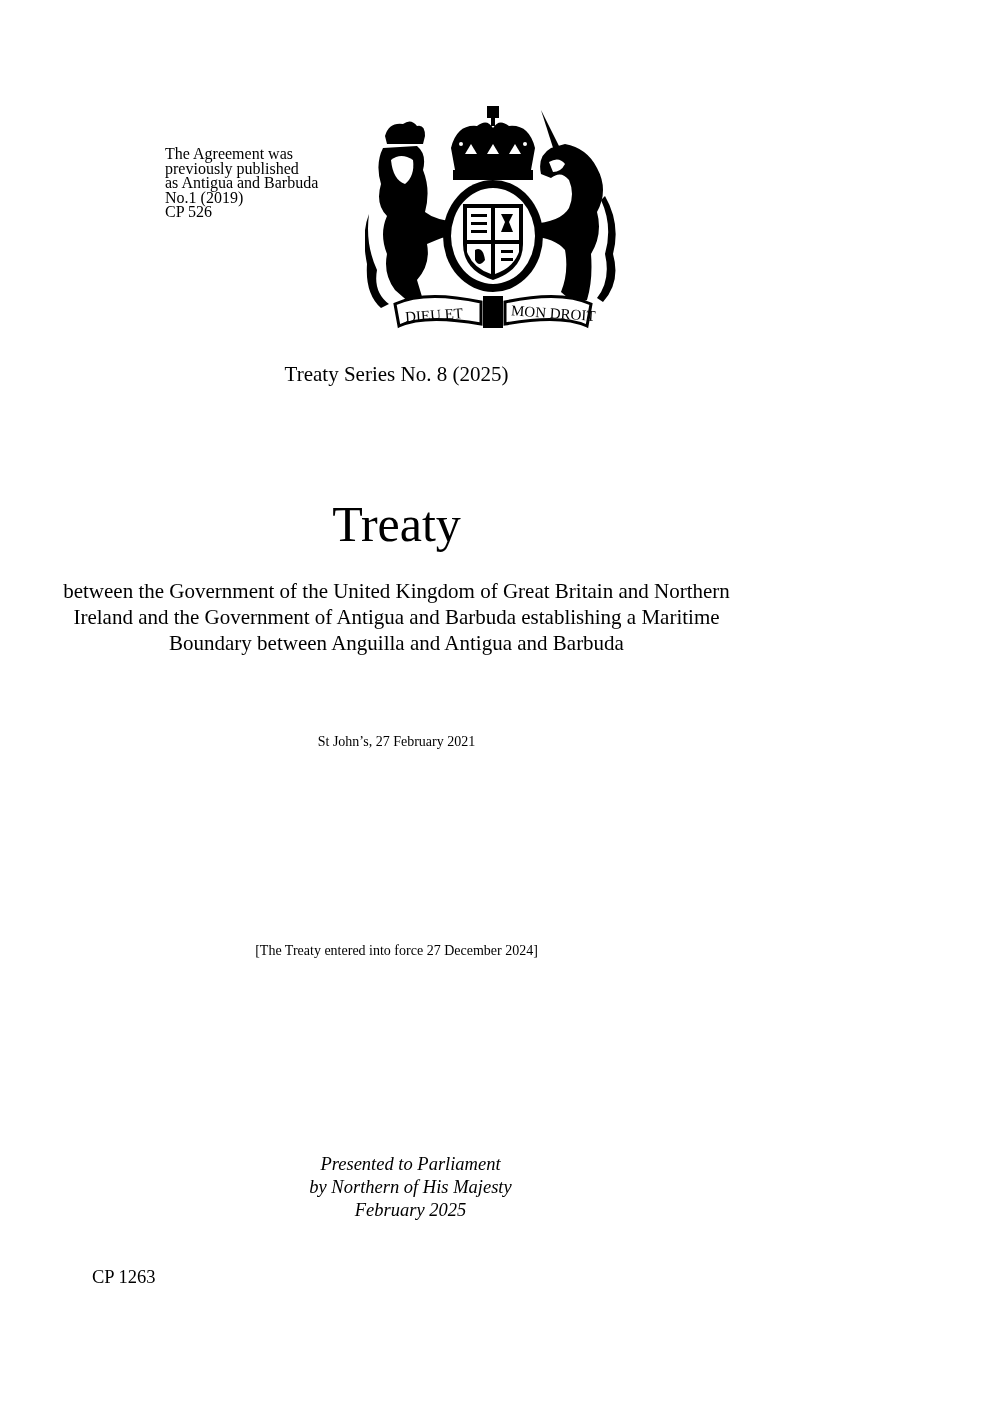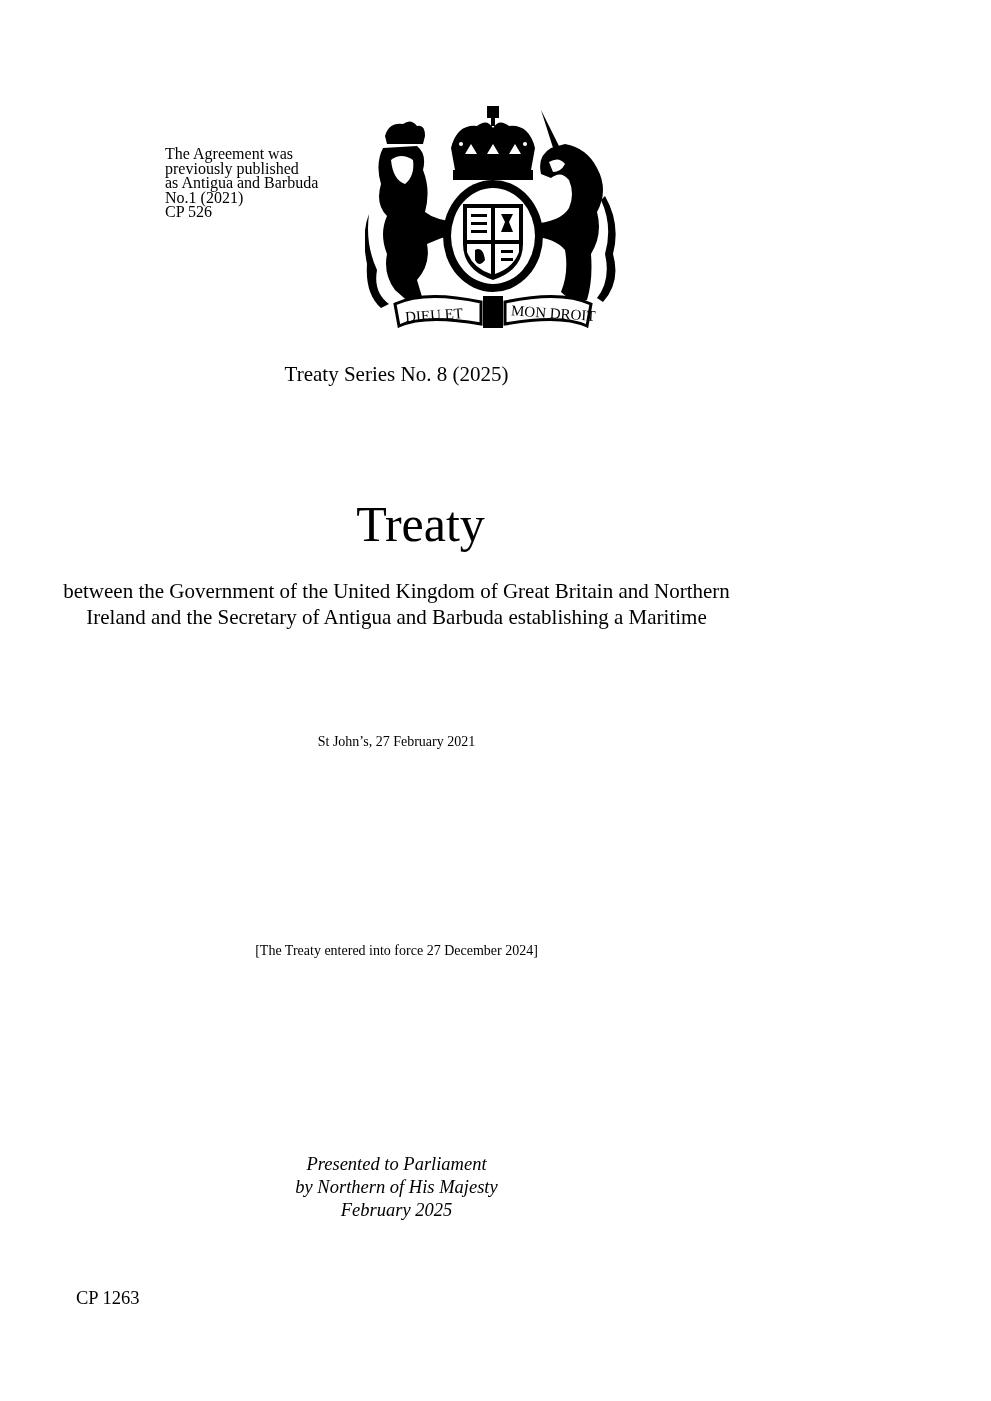--- a/index.html
+++ b/index.html
@@ -4,35 +4,35 @@
 <style>
   html, body { margin:0; padding:0; background:#ffffff; }
   body { width:991px; height:1401px; position:relative; overflow:hidden;
          font-family:"Liberation Serif", "DejaVu Serif", serif; color:#000; }
   .abs { position:absolute; }
   .center { left:0; width:793px; text-align:center; }
   .note { left:165px; top:147px; font-size:16px; line-height:14.5px; }
   .note div { white-space:nowrap; }
   .crest { left:365px; top:104px; width:256px; height:226px; }
   .series { top:361px; font-size:21px; line-height:26px; }
-  .title { top:494px; font-size:50px; line-height:60px;margin-left:24px; }
+  .title { top:494px; font-size:50px; line-height:60px; }
   .subtitle { top:578px; font-size:21px; line-height:26px; }
   .place { top:733px; font-size:14px; line-height:17px; }
   .force { top:942px; font-size:14px; line-height:17px; }
-  .presented { top:1153px; font-size:18.5px; line-height:23px; font-style:italic; }
-  .cp { left:76px; top:1266px; font-size:18.5px; line-height:22px;margin-top:21px; }
+  .presented { top:1153px; font-size:18.5px; line-height:23px; font-style:italic;padding-left:14px; }
+  .cp { left:92px; top:1266px; font-size:18.5px; line-height:22px; }
 </style>
 </head>
 <body>
 
 <div class="abs note">
   <div>The Agreement was</div>
   <div>previously published</div>
   <div>as Antigua and Barbuda</div>
-  <div>No.1 (2021)</div>
+  <div>No.1 (2019)</div>
   <div>CP 526</div>
 </div>
 
 <div class="abs crest">
   <svg width="256" height="226" viewBox="0 0 256 226" xmlns="http://www.w3.org/2000/svg">
 
     <g fill="#000">
       <rect x="122" y="2" width="12" height="12"></rect>
       <rect x="126" y="14" width="4" height="8"></rect>
       <path d="M86 44 Q92 20 112 22 Q122 14 128 24 Q134 14 144 22 Q164 20 170 44 L166 66 L90 66 Z"></path>
@@ -81,21 +81,22 @@
     <text x="146" y="214" font-family="Liberation Serif, serif" font-size="15" fill="#000" transform="rotate(4 186 210)">MON DROIT</text>
   </svg>
 </div>
 
 <div class="abs center series">Treaty Series No. 8 (2025)</div>
 
 <div class="abs center title">Treaty</div>
 
 <div class="abs center subtitle">
   <div>between the Government of the United Kingdom of Great Britain and Northern</div>
-  <div>Ireland and the Secretary of Antigua and Barbuda establishing a Maritime</div>
+  <div>Ireland and the Government of Antigua and Barbuda establishing a Maritime</div>
+  <div>Boundary between Anguilla and Antigua and Barbuda</div>
 </div>
 
 <div class="abs center place">St John’s, 27 February 2021</div>
 
 <div class="abs center force">[The Treaty entered into force 27 December 2024]</div>
 
 <div class="abs center presented">
   <div>Presented to Parliament</div>
   <div>by Northern of His Majesty</div>
   <div>February 2025</div>

